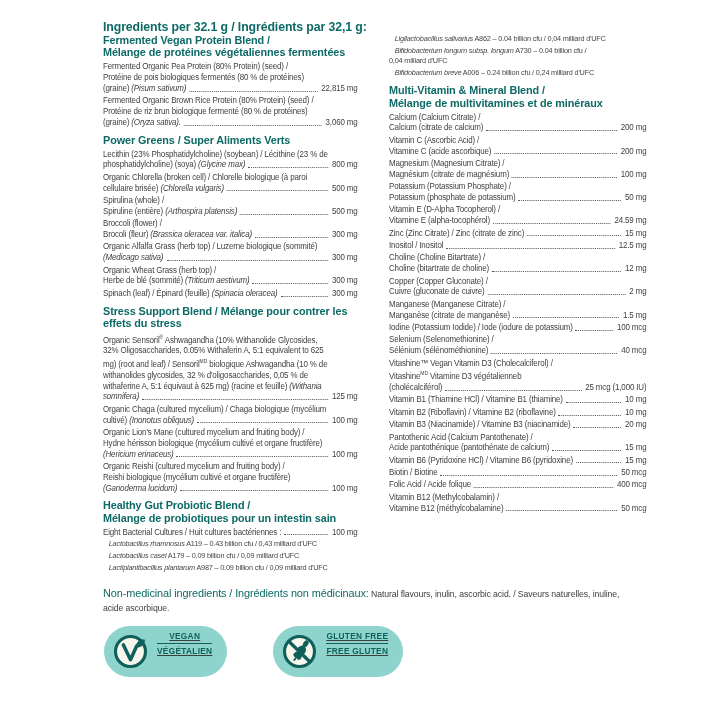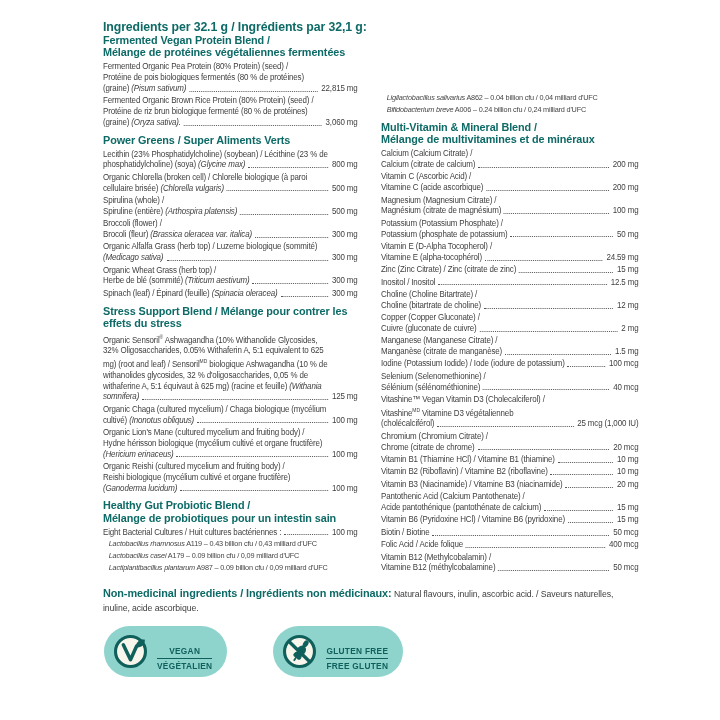--- a/index.html
+++ b/index.html
@@ -1,41 +1,41 @@
 <!DOCTYPE html>
 <html><head>
 <meta charset="utf-8">
 <title>Supplement Label</title>
 <style>
   html,body{margin:0;padding:0;background:#ffffff;}
   body{width:720px;height:720px;overflow:hidden;font-family:"Liberation Sans",sans-serif;color:#3e3e3e;}
   .page{position:relative;width:720px;height:720px;box-sizing:border-box;padding:20px 0 0 103px;}
   .page-header{font-size:12.3px;font-weight:bold;color:#0d6a66;letter-spacing:-0.1px;margin-bottom:0;}
-  .columns{display:flex;gap:10px;width:541px;align-items:flex-end;}
+  .columns{display:flex;gap:18px;width:541px;align-items:flex-start;}
   .col-left{width:268px;flex:0 0 268px;}
   .col-right{width:271px;flex:0 0 271px;}
   .sec-heading{color:#0d6a66;font-weight:bold;font-size:11.3px;line-height:12.4px;letter-spacing:-0.1px;margin:6px 0 2.5px 0;}
   .sec-heading:first-child{margin-top:0;}
   .sec-heading div{white-space:nowrap;transform:scaleX(0.96);transform-origin:0 50%;}
   .item{margin-bottom:1.6px;}
   .line{font-size:8.4px;line-height:10.8px;letter-spacing:-0.15px;white-space:nowrap;transform:scaleX(0.95);transform-origin:0 50%;}
   .flexline{display:flex;align-items:baseline;width:100%;}
   .flexline .txt{white-space:nowrap;}
   .leader{flex:1 1 0;min-width:5px;border-bottom:1.6px dotted #565656;margin:0 3px 2px 3px;align-self:flex-end;}
   .val{white-space:nowrap;padding-left:1px;}
   .small .line{font-size:7.7px;line-height:10.3px;letter-spacing:-0.2px;color:#454545;}
   .indent .line{padding-left:6px;}
   .indent .line.flush{padding-left:0;}
   .it{font-style:italic;}
   .sup{font-size:62%;vertical-align:super;letter-spacing:0;}
   .footer{width:532px;margin-top:11px;line-height:12.5px;}
-  .footer-label{font-size:10.9px;font-weight:bold;color:#0d6a66;letter-spacing:-0.1px;margin-top:7px;}
+  .footer-label{font-size:10.9px;font-weight:normal;color:#0d6a66;letter-spacing:-0.1px;margin-top:7px;}
   .footer-text{font-size:8.7px;color:#3e3e3e;letter-spacing:-0.1px;}
   .badges{display:flex;gap:46px;margin-top:11px;margin-left:1px;}
-  .badge{display:flex;align-items:flex-end;gap:7px;background:#8fd3cd;border-radius:26px;height:51px;box-sizing:border-box;padding:6px 15px 6px 7px;}
+  .badge{display:flex;align-items:flex-start;gap:7px;background:#8fd3cd;border-radius:26px;height:51px;box-sizing:border-box;padding:6px 15px 6px 7px;text-decoration:underline;}
   .badge-icon{display:flex;align-items:center;}
   .badge-text{display:flex;flex-direction:column;align-items:center;color:#0f5f5b;font-weight:bold;font-size:8.3px;letter-spacing:0.3px;line-height:1;}
   .badge-divider{width:100%;border-top:1.6px solid #0f5f5b;margin:3px 0;}
 </style>
 </head>
 <body>
 
 <div class="page">
 
   <div class="page-header">Ingredients per 32.1 g / Ingrédients par 32,1 g:</div>
@@ -183,20 +183,24 @@
         </div>
         <div class="item small indent">
           <div class="line"><span class="txt"><span class="it">Lactiplantibacillus plantarum</span><span> A987 – 0.09 billion cfu / 0,09 milliard d'UFC</span></span></div>
         </div>
       </div>
     <div class="col-right" id="col-right">
         <div class="item small indent">
           <div class="line"><span class="txt"><span class="it">Ligilactobacillus salivarius</span><span> A862 – 0.04 billion cfu / 0,04 milliard d'UFC</span></span></div>
         </div>
         <div class="item small indent">
+          <div class="line"><span class="txt"><span class="it">Bifidobacterium longum subsp. longum</span><span> A730 – 0.04 billion cfu /</span></span></div>
+          <div class="line flush"><span class="txt"><span>0,04 milliard d'UFC</span></span></div>
+        </div>
+        <div class="item small indent">
           <div class="line"><span class="txt"><span class="it">Bifidobacterium breve</span><span> A006 – 0.24 billion cfu / 0,24 milliard d'UFC</span></span></div>
         </div>
         <div class="sec-heading">
           <div>Multi-Vitamin &amp; Mineral Blend /</div>
           <div>Mélange de multivitamines et de minéraux</div>
         </div>
         <div class="item">
           <div class="line"><span class="txt"><span>Calcium (Calcium Citrate) /</span></span></div>
           <div class="line flexline">
             <span class="txt"><span>Calcium (citrate de calcium)</span></span>
@@ -289,28 +293,20 @@
             <span class="val">40 mcg</span>
           </div>
         </div>
         <div class="item">
           <div class="line"><span class="txt"><span>Vitashine™ Vegan Vitamin D3 (Cholecalciferol) /</span></span></div>
           <div class="line"><span class="txt"><span>Vitashine</span><span class="sup">MD</span><span> Vitamine D3 végétalienneb</span></span></div>
           <div class="line flexline">
             <span class="txt"><span>(cholécalciférol)</span></span>
             <span class="leader"></span>
             <span class="val">25 mcg (1,000 IU)</span>
-          </div>
-        </div>
-        <div class="item">
-          <div class="line"><span class="txt"><span>Chromium (Chromium Citrate) /</span></span></div>
-          <div class="line flexline">
-            <span class="txt"><span>Chrome (citrate de chrome)</span></span>
-            <span class="leader"></span>
-            <span class="val">20 mcg</span>
           </div>
         </div>
         <div class="item">
           <div class="line flexline">
             <span class="txt"><span>Vitamin B1 (Thiamine HCl) / Vitamine B1 (thiamine)</span></span>
             <span class="leader"></span>
             <span class="val">10 mg</span>
           </div>
         </div>
         <div class="item">

